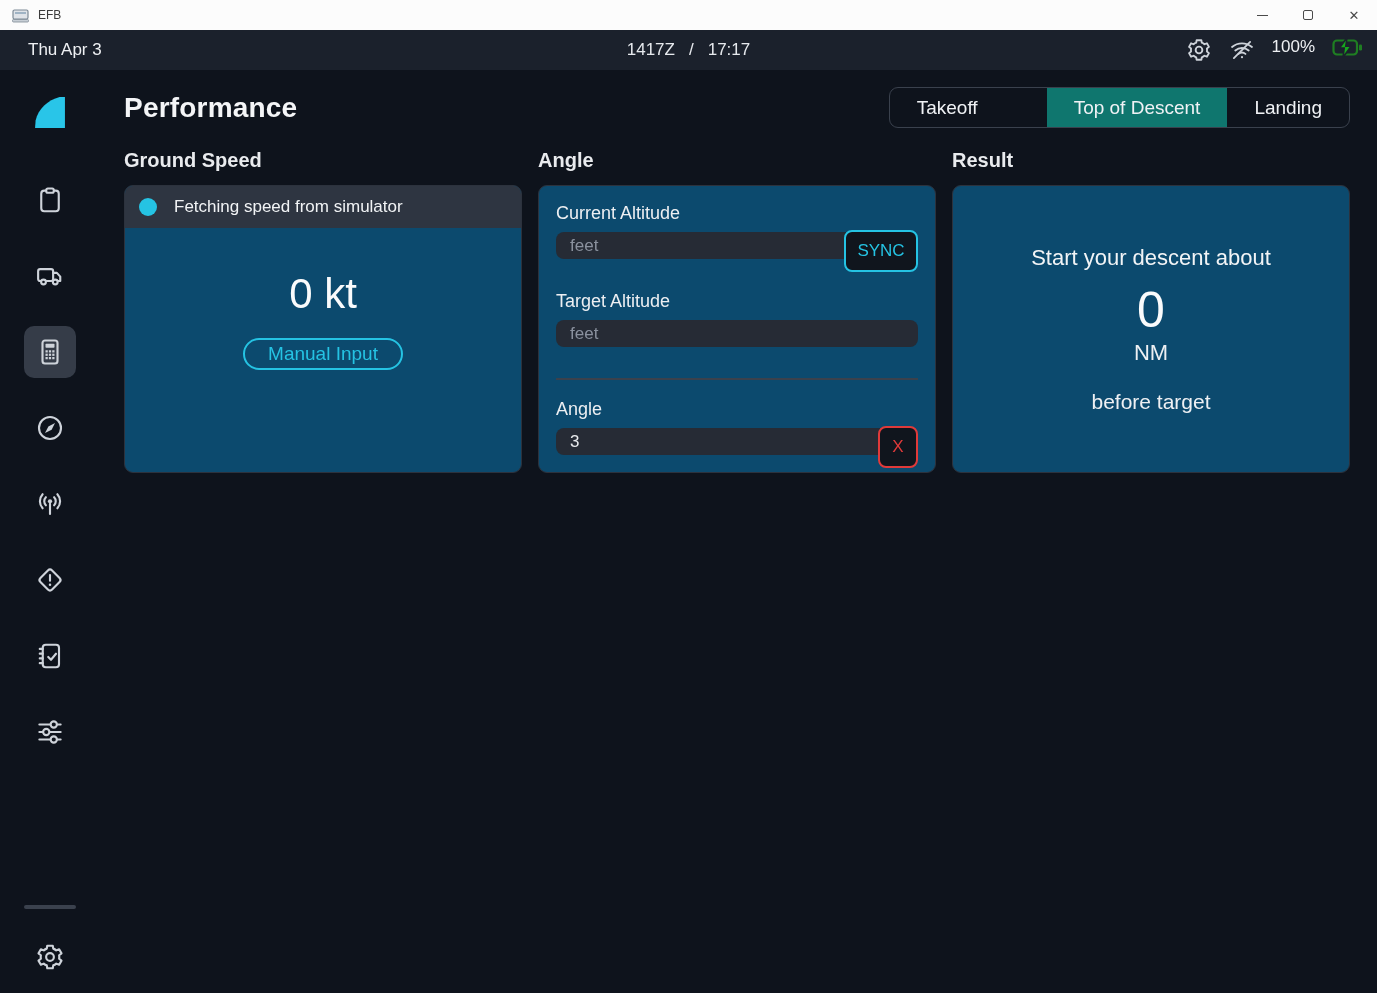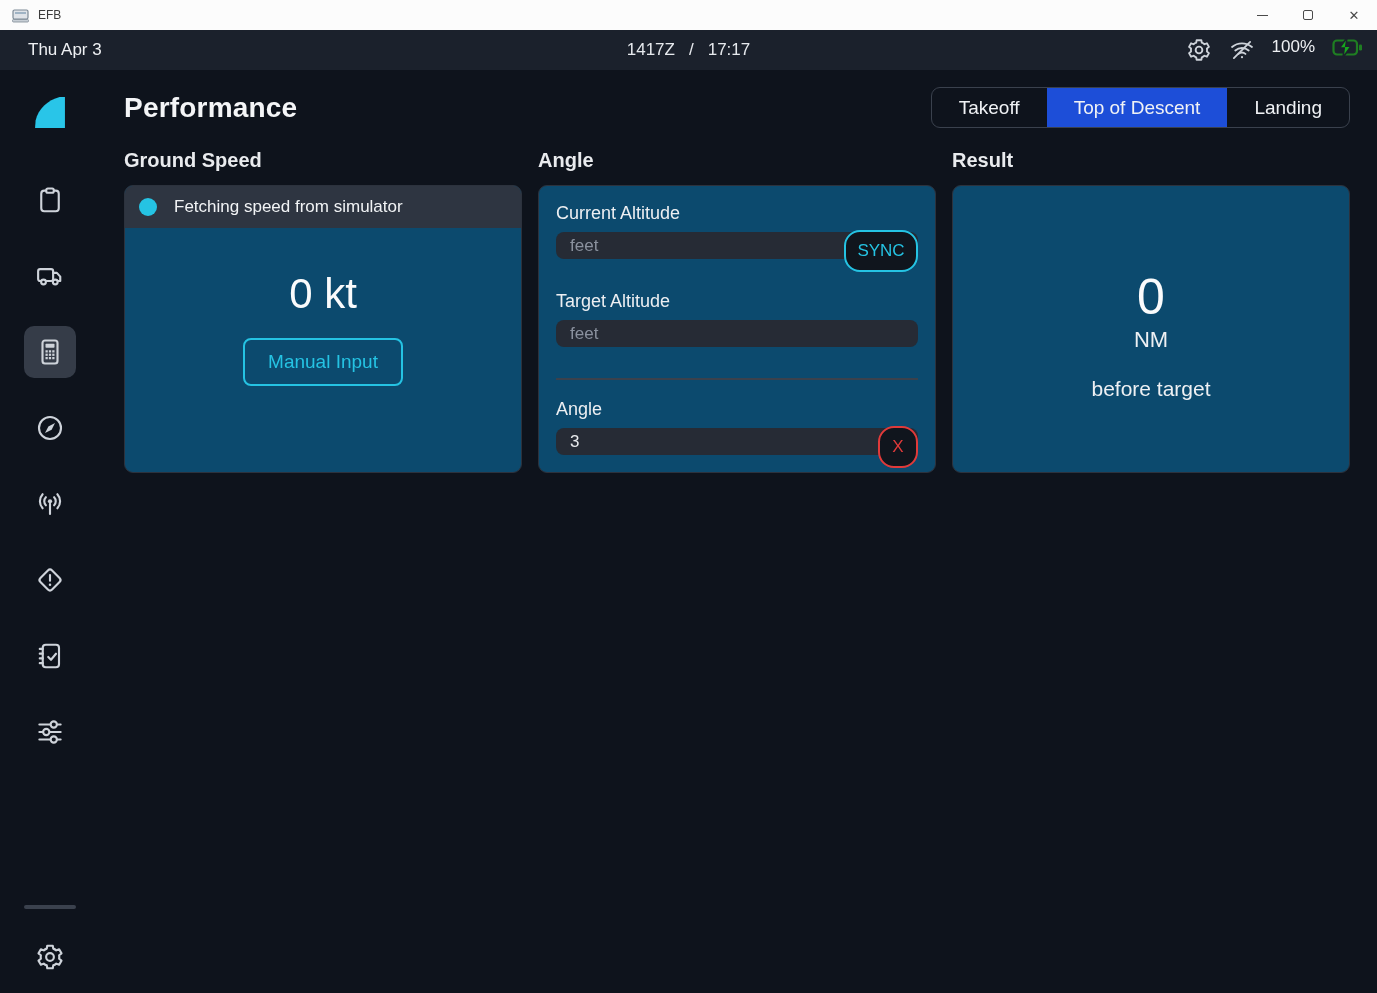--- a/index.html
+++ b/index.html
@@ -41,51 +41,51 @@
   .side-bottom { margin-top:auto; display:flex; flex-direction:column; align-items:center; }
   .side-divider { width:52px; height:4px; border-radius:2px; background:#3a414d; margin-bottom:22px; }
   .side-gear { width:52px; height:52px; display:flex; align-items:center; justify-content:center; margin-bottom:10px; cursor:pointer; }
 
   
   .content { flex:1; padding:17px 27px 0 24px; }
   .content-header { display:flex; align-items:center; justify-content:space-between; height:41px; }
   .page-title { font-size:28px; font-weight:bold; color:#f4f5f7; letter-spacing:.2px; }
   .tab-group { display:flex; border:1px solid #3a414d; border-radius:9px; overflow:hidden; height:41px; }
   .tab { padding:0 27px; display:flex; align-items:center; font-size:19px; color:#f0f2f5; cursor:pointer; background:transparent; }
-  .tab.active { background:#1d4ed8; }
+  .tab.active { background:#0f766e;margin-left:42px; }
 
   .columns { display:flex; gap:16px; margin-top:21px; }
   .col { flex:1 1 0; }
   .col-title { font-size:20px; color:#e9ebee; margin-bottom:13px;font-weight:bold; }
   .card { height:288px; background:#0c4a6e; border:1px solid #2c323d; border-radius:9px; overflow:hidden; }
 
   
   .gs-strip { height:42px; background:#2e3541; display:flex; align-items:center; gap:17px; padding:0 14px; }
   .gs-dot { width:18px; height:18px; border-radius:50%; }
   .gs-strip-text { font-size:17px; color:#f1f3f5; }
   .gs-body { display:flex; flex-direction:column; align-items:center; padding-top:42px; }
   .gs-speed { font-size:42px; font-weight:500; color:#fafbfc; }
   .btn-outline-cyan {
     margin-top:20px; background:transparent; border:2px solid var(--cyan);
-    color:var(--cyan); font-size:19px; font-family:inherit; border-radius:8px;
-    padding:11px 23px; cursor:pointer;
+    color:var(--cyan); font-size:19px; font-family:inherit; border-radius:16px;
+    padding:3px 23px; cursor:pointer;
   }
 
   
   .data-card { padding:17px; }
   .field-label { font-size:18px; color:#edeff2; margin-bottom:8px; }
   .input-row { position:relative; height:38px; }
   .text-input {
     width:100%; height:27px; background:#262b35; border:none; border-radius:8px;
     color:#e8eaed; font-size:17px; font-family:inherit; padding:0 14px; outline:none;
   }
   .text-input::placeholder { color:#8a919e; }
   .row-gap { margin-top:21px; }
   .attach-btn {
-    position:absolute; right:0; top:-2px; height:42px; border-radius:16px;
+    position:absolute; right:0; top:-2px; height:42px; border-radius:8px;
     background:#10151d; font-family:inherit; cursor:pointer; display:flex;
     align-items:center; justify-content:center;
   }
   .sync-btn { width:74px; border:2px solid var(--cyan); color:var(--cyan); font-size:17px; }
   .x-btn { width:40px; border:2px solid var(--red); color:var(--red); font-size:17px; }
   .data-divider { height:2px; background:#3b414c; border:none; margin:20px 0 19px 0; }
 
   
   .result-card { display:flex; flex-direction:column; align-items:center; justify-content:center; gap:0; }
   .result-line1 { font-size:22px; color:#f2f4f6; }
@@ -298,20 +298,21 @@
             <input class="text-input" type="text" value="3" style="">
             <button class="attach-btn x-btn">X</button>
           </div>
 
         </div>
       </div>
 
       <div class="col">
         <div class="col-title">Result</div>
         <div class="card result-card">
+          <div class="result-line1">Start your descent about</div>
           <div class="result-value">0</div>
           <div class="result-unit">NM</div>
           <div class="result-line2">before target</div>
         </div>
       </div>
 
     </div>
   </div>
 </div>
 

